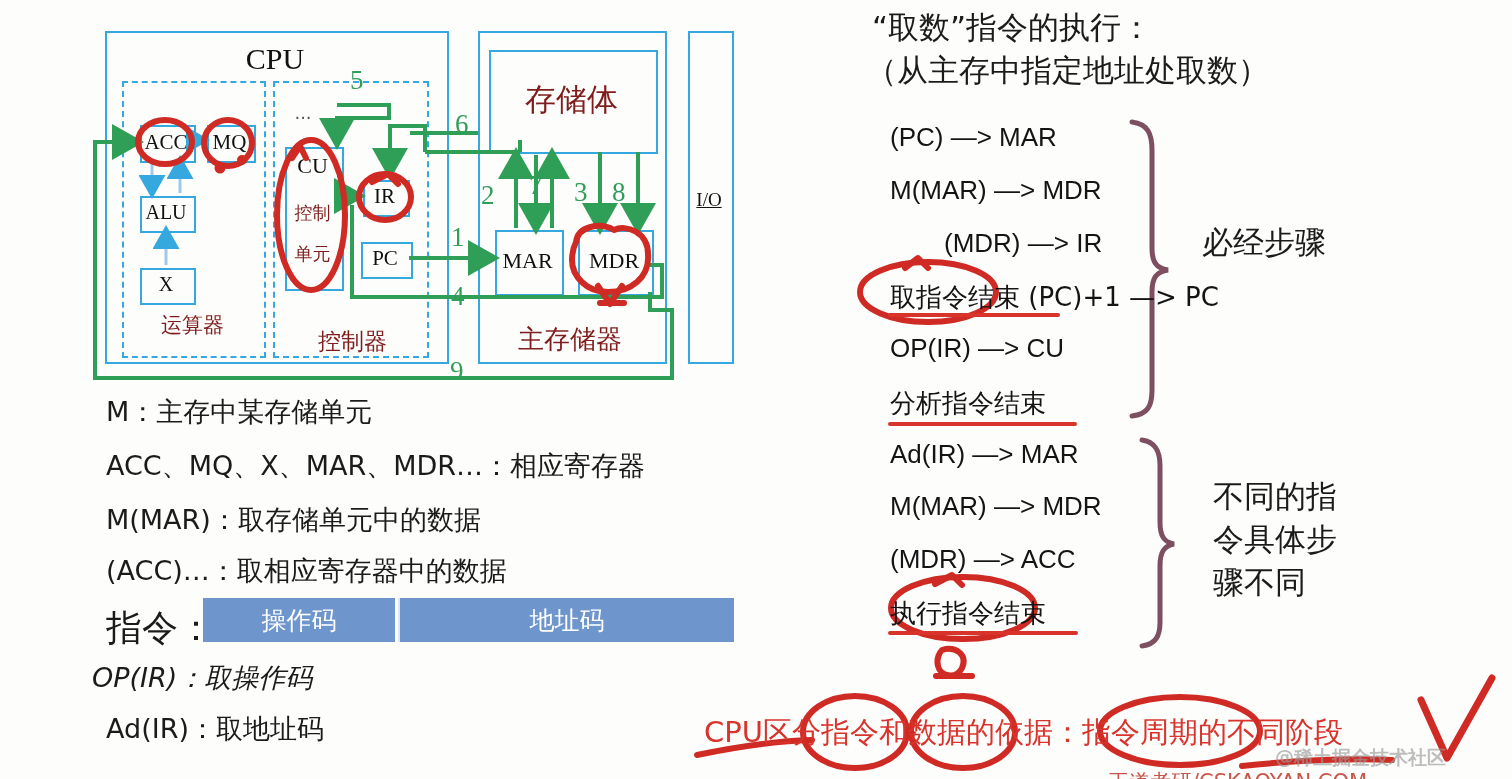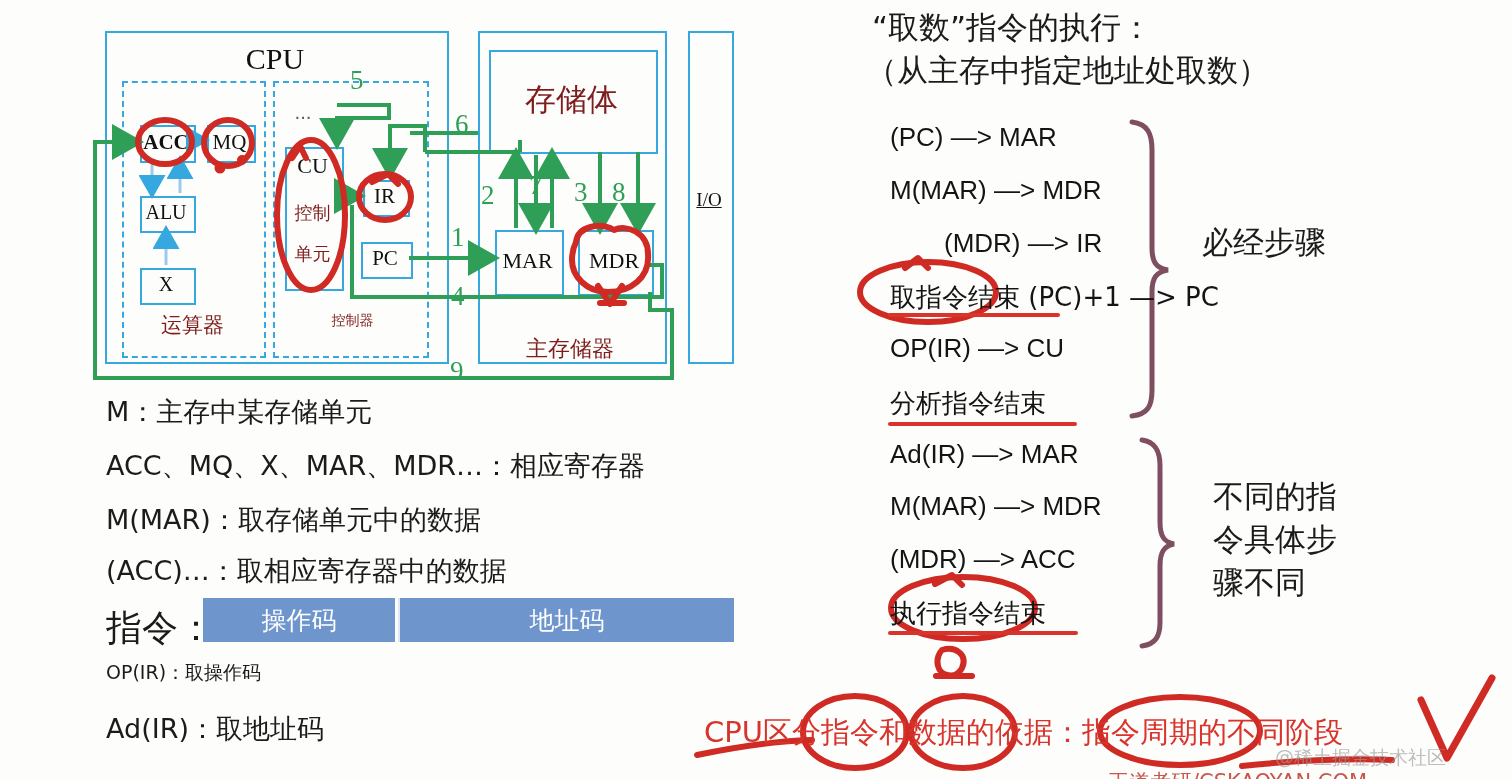--- a/index.html
+++ b/index.html
@@ -31,43 +31,43 @@
 
   
   .step{position:absolute;white-space:nowrap;color:#141414;font-size:26px;
         font-family:"Liberation Sans","DejaVu Sans",sans-serif;}
   .stepcn{position:absolute;white-space:nowrap;color:#141414;font-size:26px;
         font-family:"DejaVu Sans",sans-serif;}
   .note{position:absolute;white-space:nowrap;color:#1b1b1b;font-size:28px;
         font-family:"DejaVu Sans",sans-serif;}
   .redtxt{position:absolute;white-space:nowrap;color:#d8342c;font-family:"DejaVu Sans",sans-serif;}
 
-  .wm{position:absolute;color:#9b9b9b;opacity:.65;font-family:"DejaVu Sans",sans-serif;font-size:19px;white-space:nowrap;}
+  .wm{position:absolute;color:#9b9b9b;opacity:.65;font-family:"DejaVu Sans",sans-serif;font-size:19px;white-space:nowrap;font-weight:bold;}
   .bottomwm{position:absolute;color:#c0392b;opacity:.85;font-family:"DejaVu Sans",sans-serif;font-size:21px;white-space:nowrap;}
 
   svg.ov{position:absolute;left:0;top:0;width:1512px;height:779px;pointer-events:none;}
 </style>
 </head>
 <body>
 
 <div id="stage">
 
   <div class="abs" style="left:0;top:0;width:790px;height:400px;">
 
     <div class="dbox" style="left:105px;top:31px;width:340px;height:329px;"></div>
     <div class="dlabel" style="left:225px;top:42px;width:100px;height:34px;font-size:30px;">CPU</div>
 
     <div class="dash" style="left:122px;top:81px;width:140px;height:273px;"></div>
     <div class="cnlabel" style="left:140px;top:312px;width:105px;height:26px;font-size:21px;">运算器</div>
 
     <div class="dash" style="left:273px;top:81px;width:152px;height:273px;"></div>
-    <div class="cnlabel" style="left:300px;top:308px;width:105px;height:26px;font-size:14px;">控制器</div>
+    <div class="cnlabel" style="left:300px;top:328px;width:105px;height:26px;font-size:23px;">控制器</div>
 
     <div class="dbox" style="left:140px;top:125px;width:52px;height:34px;"></div>
-    <div class="dlabel" style="left:140px;top:125px;width:52px;height:34px;font-size:21px;font-weight:bold;">ACC</div>
+    <div class="dlabel" style="left:140px;top:125px;width:52px;height:34px;font-size:21px;">ACC</div>
 
     <div class="dbox" style="left:207px;top:125px;width:45px;height:34px;"></div>
     <div class="dlabel" style="left:207px;top:125px;width:45px;height:34px;font-size:21px;">MQ</div>
 
     <div class="dbox" style="left:140px;top:196px;width:52px;height:33px;"></div>
     <div class="dlabel" style="left:140px;top:196px;width:52px;height:33px;font-size:20px;">ALU</div>
 
     <div class="dbox" style="left:140px;top:268px;width:52px;height:33px;"></div>
     <div class="dlabel" style="left:140px;top:268px;width:52px;height:33px;font-size:20px;">X</div>
 
@@ -77,21 +77,21 @@
     <div class="cnlabel" style="left:285px;top:241px;width:55px;height:26px;font-size:18px;">单元</div>
     <div class="cnlabel" style="left:288px;top:102px;width:30px;height:20px;font-size:18px;color:#555;">...</div>
 
     <div class="dbox" style="left:363px;top:180px;width:43px;height:33px;"></div>
     <div class="dlabel" style="left:363px;top:180px;width:43px;height:33px;font-size:21px;">IR</div>
 
     <div class="dbox" style="left:361px;top:242px;width:48px;height:33px;"></div>
     <div class="dlabel" style="left:361px;top:242px;width:48px;height:33px;font-size:21px;">PC</div>
 
     <div class="dbox" style="left:478px;top:31px;width:185px;height:329px;"></div>
-    <div class="cnlabel" style="left:500px;top:325px;width:140px;height:28px;font-size:22px;margin-top:10px;">主存储器</div>
+    <div class="cnlabel" style="left:500px;top:325px;width:140px;height:28px;font-size:26px;">主存储器</div>
 
     <div class="dbox" style="left:489px;top:50px;width:165px;height:100px;"></div>
     <div class="cnlabel" style="left:489px;top:50px;width:165px;height:100px;font-size:31px;">存储体</div>
 
     <div class="dbox" style="left:495px;top:230px;width:65px;height:62px;"></div>
     <div class="dlabel" style="left:495px;top:230px;width:65px;height:62px;font-size:22px;">MAR</div>
 
     <div class="dbox" style="left:578px;top:230px;width:72px;height:62px;"></div>
     <div class="dlabel" style="left:578px;top:230px;width:72px;height:62px;font-size:22px;">MDR</div>
 
@@ -220,21 +220,21 @@
   <div class="abs" style="left:0;top:0;">
     <div class="note" style="left:106px;top:394px;font-size:27px;">M：主存中某存储单元</div>
     <div class="note" style="left:106px;top:448px;font-size:27px;">ACC、MQ、X、MAR、MDR…：相应寄存器</div>
     <div class="note" style="left:106px;top:502px;font-size:27px;text-align:center;">M(MAR)：取存储单元中的数据</div>
     <div class="note" style="left:106px;top:553px;font-size:27px;">(ACC)…：取相应寄存器中的数据</div>
 
     <div class="note" style="left:106px;top:604px;font-size:36px;">指令：</div>
     <div class="fmt" style="left:203px;top:598px;width:192px;height:44px;">操作码</div>
     <div class="fmt sep" style="left:398px;top:598px;width:334px;height:44px;">地址码</div>
 
-    <div class="note" style="left:106px;top:660px;font-size:19px;">OP(IR)：取操作码</div>
+    <div class="note" style="left:92px;top:660px;font-size:27px;font-style:italic;">OP(IR)：取操作码</div>
     <div class="note" style="left:106px;top:711px;font-size:27px;">Ad(IR)：取地址码</div>
   </div>
 
   <div class="abs" style="left:0;top:0;">
     <div class="note" style="left:872px;top:7px;font-size:31px;">“取数”指令的执行：</div>
     <div class="note" style="left:866px;top:50px;font-size:31px;">（从主存中指定地址处取数）</div>
 
     <div class="step" style="left:890px;top:122px;">(PC) —&gt; MAR</div>
     <div class="step" style="left:890px;top:175px;">M(MAR) —&gt; MDR</div>
     <div class="step" style="left:944px;top:228px;">(MDR) —&gt; IR</div>

